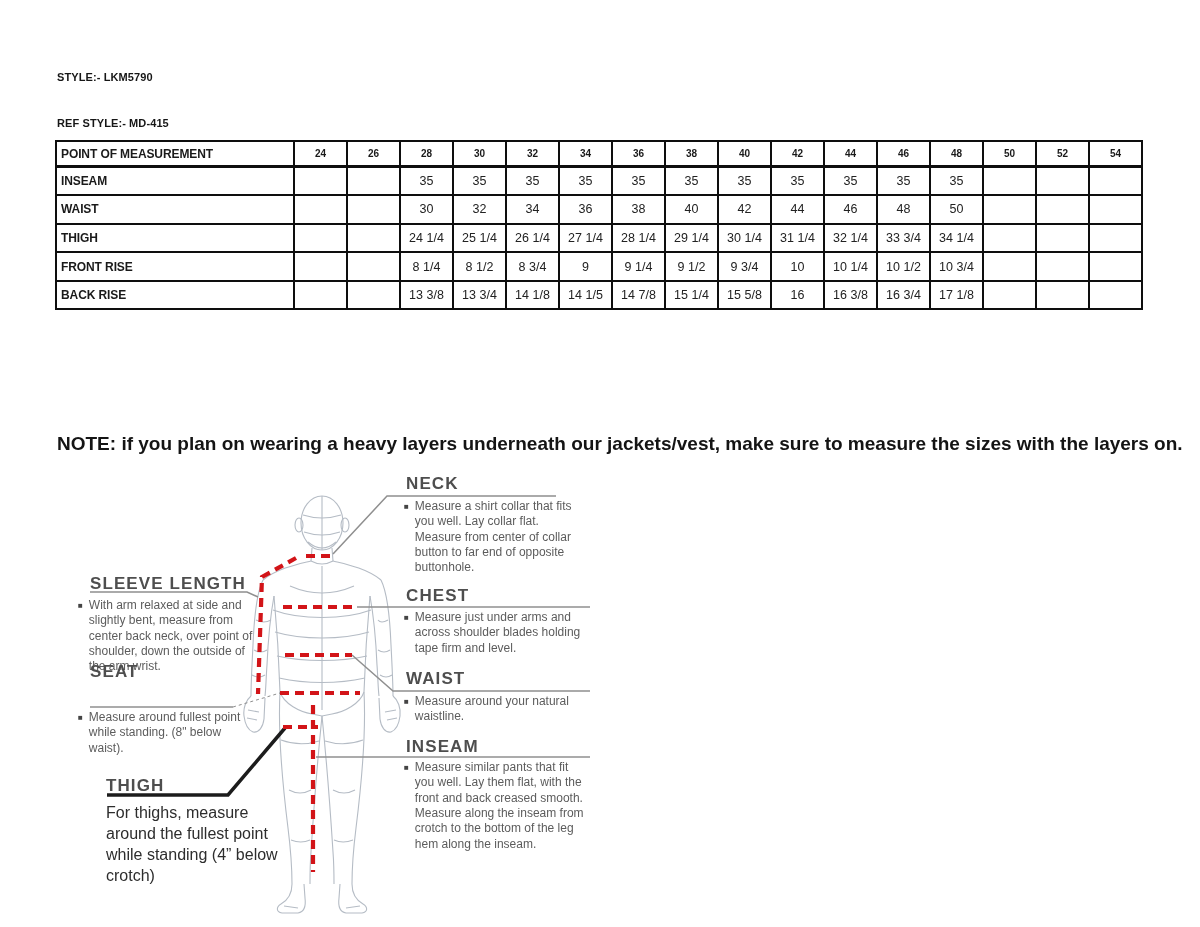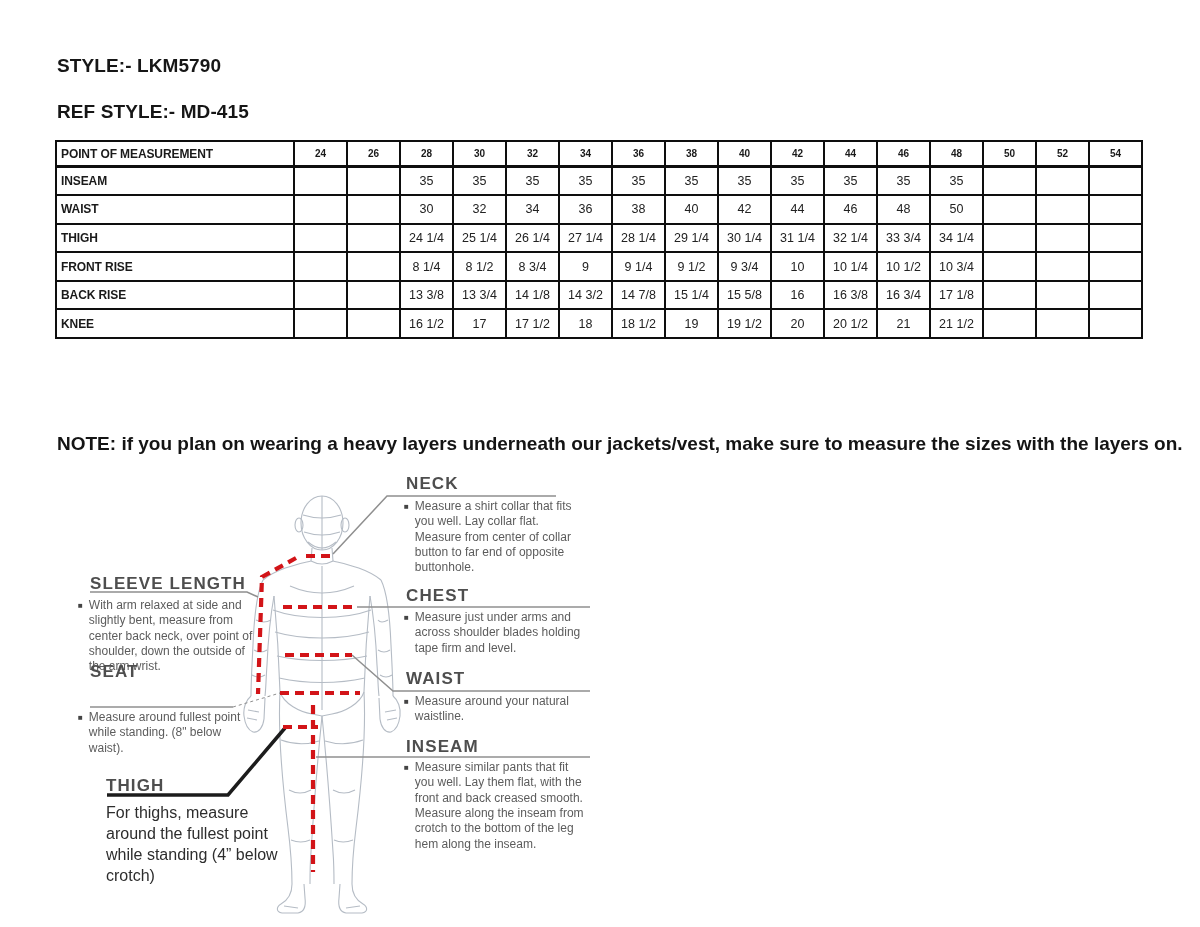--- a/index.html
+++ b/index.html
@@ -1,21 +1,21 @@
 <!DOCTYPE html>
 <html><head>
 <meta charset="utf-8">
 <style>
   html,body{margin:0;padding:0;}
   body{
     width:1200px;height:927px;position:relative;background:#ffffff;
     font-family:"Liberation Sans",sans-serif;color:#1a1a1a;overflow:hidden;
   }
   .abs{position:absolute;}
-  .doc-title{font-weight:bold;font-size:19px;color:#161616;letter-spacing:0.1px;}
+  .doc-title{font-weight:bold;font-size:11px;color:#161616;letter-spacing:0.1px;margin-top:16px;}
 
   
   table.size-chart{
     position:absolute;left:55px;top:140px;border-collapse:collapse;table-layout:fixed;
     border:2px solid #0e0e0e;
   }
   table.size-chart th,table.size-chart td{
     border:2px solid #0e0e0e;overflow:hidden;white-space:nowrap;
   }
   table.size-chart thead th{
@@ -171,47 +171,28 @@
           <td></td>
           <td></td>
         </tr>
         <tr>
           <th>BACK RISE</th>
           <td></td>
           <td></td>
           <td>13 3/8</td>
           <td>13 3/4</td>
           <td>14 1/8</td>
-          <td>14 3/2</td>
+          <td>14 1/5</td>
           <td>14 7/8</td>
           <td>15 1/4</td>
           <td>15 5/8</td>
           <td>16</td>
           <td>16 3/8</td>
           <td>16 3/4</td>
           <td>17 1/8</td>
-          <td></td>
-          <td></td>
-          <td></td>
-        </tr>
-        <tr>
-          <th>KNEE</th>
-          <td></td>
-          <td></td>
-          <td>16 1/2</td>
-          <td>17</td>
-          <td>17 1/2</td>
-          <td>18</td>
-          <td>18 1/2</td>
-          <td>19</td>
-          <td>19 1/2</td>
-          <td>20</td>
-          <td>20 1/2</td>
-          <td>21</td>
-          <td>21 1/2</td>
           <td></td>
           <td></td>
           <td></td>
         </tr>
       </tbody>
     </table>
 
   <div class="abs note-line" style="left:57px;top:433px;">NOTE: if you plan on wearing a heavy layers underneath our jackets/vest, make sure to measure the sizes with the layers on.</div>
 
   <svg class="figure" width="600" height="467" viewBox="0 0 600 467">

